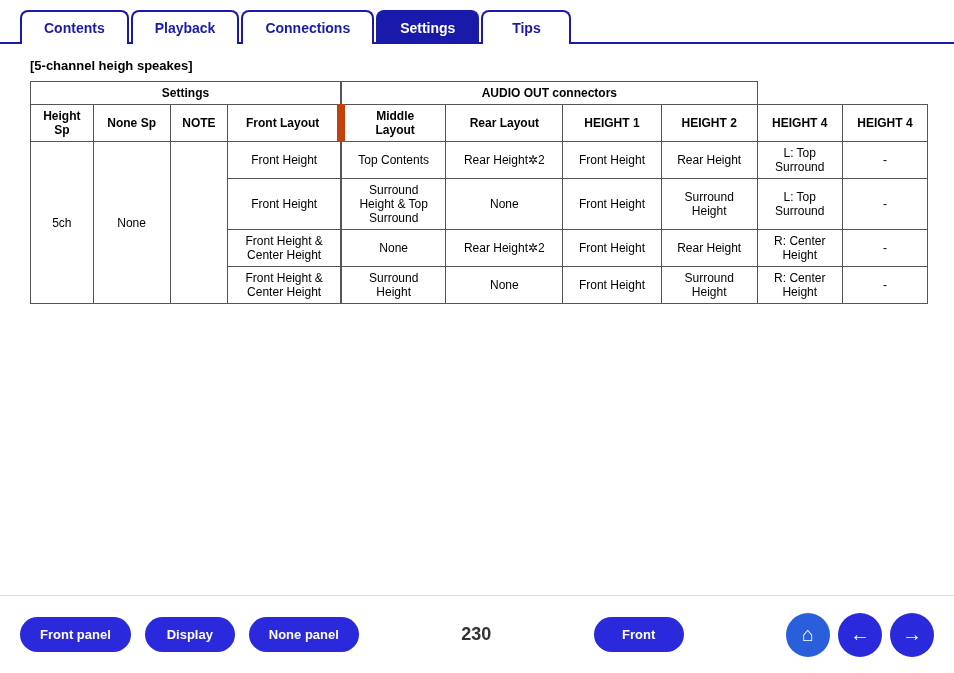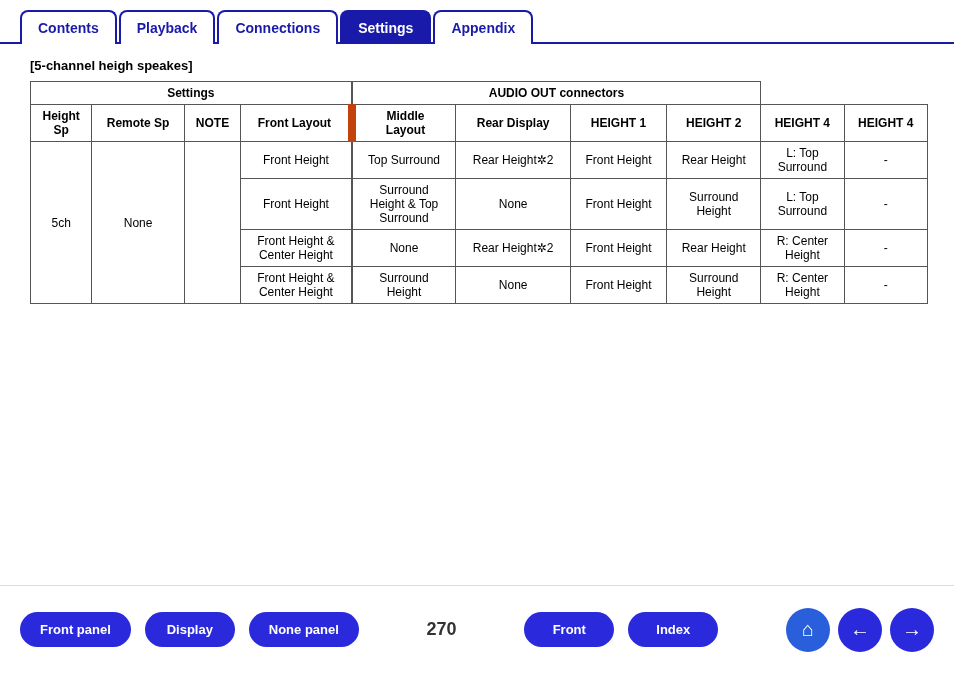--- a/index.html
+++ b/index.html
@@ -16,21 +16,21 @@
     
     .nav-tabs {
       display: flex;
       align-items: flex-end;
       padding: 8px 20px 0 20px;
       background: #fff;
       border-bottom: 2px solid #1a1aaa;
       gap: 2px;
     }
     .nav-tab {
-      padding: 8px 16px;
+      padding: 8px 22px;
       border: 2px solid #1a1aaa;
       border-bottom: none;
       border-radius: 8px 8px 0 0;
       cursor: pointer;
       font-size: 14px;
       font-weight: bold;
       color: #1a1aaa;
       background: #fff;
       position: relative;
       bottom: -2px;
@@ -70,21 +70,21 @@
       background: #fff;
       font-weight: bold;
     }
 
     
     .footer {
       position: absolute;
       bottom: 0;
       left: 0;
       right: 0;
-      height: 88px;
+      height: 78px;
       display: flex;
       align-items: center;
       justify-content: space-between;
       padding: 0 20px;
       background: #fff;
       border-top: 1px solid #ddd;
     }
     .footer-left {
       display: flex;
       gap: 14px;
@@ -131,53 +131,53 @@
     }
   </style>
 </head>
 <body>
 
 <nav class="nav-tabs">
   <div class="nav-tab">Contents</div>
   <div class="nav-tab">Playback</div>
   <div class="nav-tab">Connections</div>
   <div class="nav-tab active">Settings</div>
-  <div class="nav-tab">Appendix</div>
+  <div class="nav-tab">Tips</div>
 </nav>
 
 <div class="main-content">
   <div class="section-title">[5-channel heigh speakes]</div>
 
   <table class="data-table">
     <thead>
       <tr>
         <th colspan="4" style="border-right: 2px solid #555;">Settings</th>
         <th colspan="4">AUDIO OUT connectors</th>
       </tr>
       <tr>
         <th>Height<br>Sp</th>
-        <th>Remote Sp</th>
+        <th>None Sp</th>
         <th>NOTE</th>
         <th style="border-right: 8px solid #c2410c;">Front Layout</th>
         <th>Middle<br>Layout</th>
-        <th>Rear Display</th>
+        <th>Rear Layout</th>
         <th>HEIGHT 1</th>
         <th>HEIGHT 2</th>
         <th>HEIGHT 4</th>
         <th>HEIGHT 4</th>
       </tr>
     </thead>
     <tbody>
 
       <tr>
         <td rowspan="4">5ch</td>
         <td rowspan="4">None</td>
         <td rowspan="4"></td>
         <td style="border-right: 2px solid #555;">Front Height</td>
-        <td>Top Surround</td>
+        <td>Top Contents</td>
         <td>Rear Height✲2</td>
         <td>Front Height</td>
         <td>Rear Height</td>
         <td>L: Top<br>Surround</td>
         <td>-</td>
       </tr>
       <tr>
         <td style="border-right: 2px solid #555;">Front Height</td>
         <td>Surround<br>Height &amp; Top<br>Surround</td>
         <td>None</td>
@@ -207,23 +207,22 @@
     </tbody>
   </table>
 </div>
 
 <div class="footer">
   <div class="footer-left">
     <button class="footer-btn">Front panel</button>
     <button class="footer-btn">Display</button>
     <button class="footer-btn">None panel</button>
   </div>
-  <div class="footer-center">270</div>
+  <div class="footer-center">230</div>
   <div class="footer-left">
     <button class="footer-btn">Front</button>
-    <button class="footer-btn">Index</button>
   </div>
   <div class="footer-right">
     <button class="icon-btn home">⌂</button>
     <button class="icon-btn">←</button>
     <button class="icon-btn">→</button>
   </div>
 </div>
 
 </body></html>

